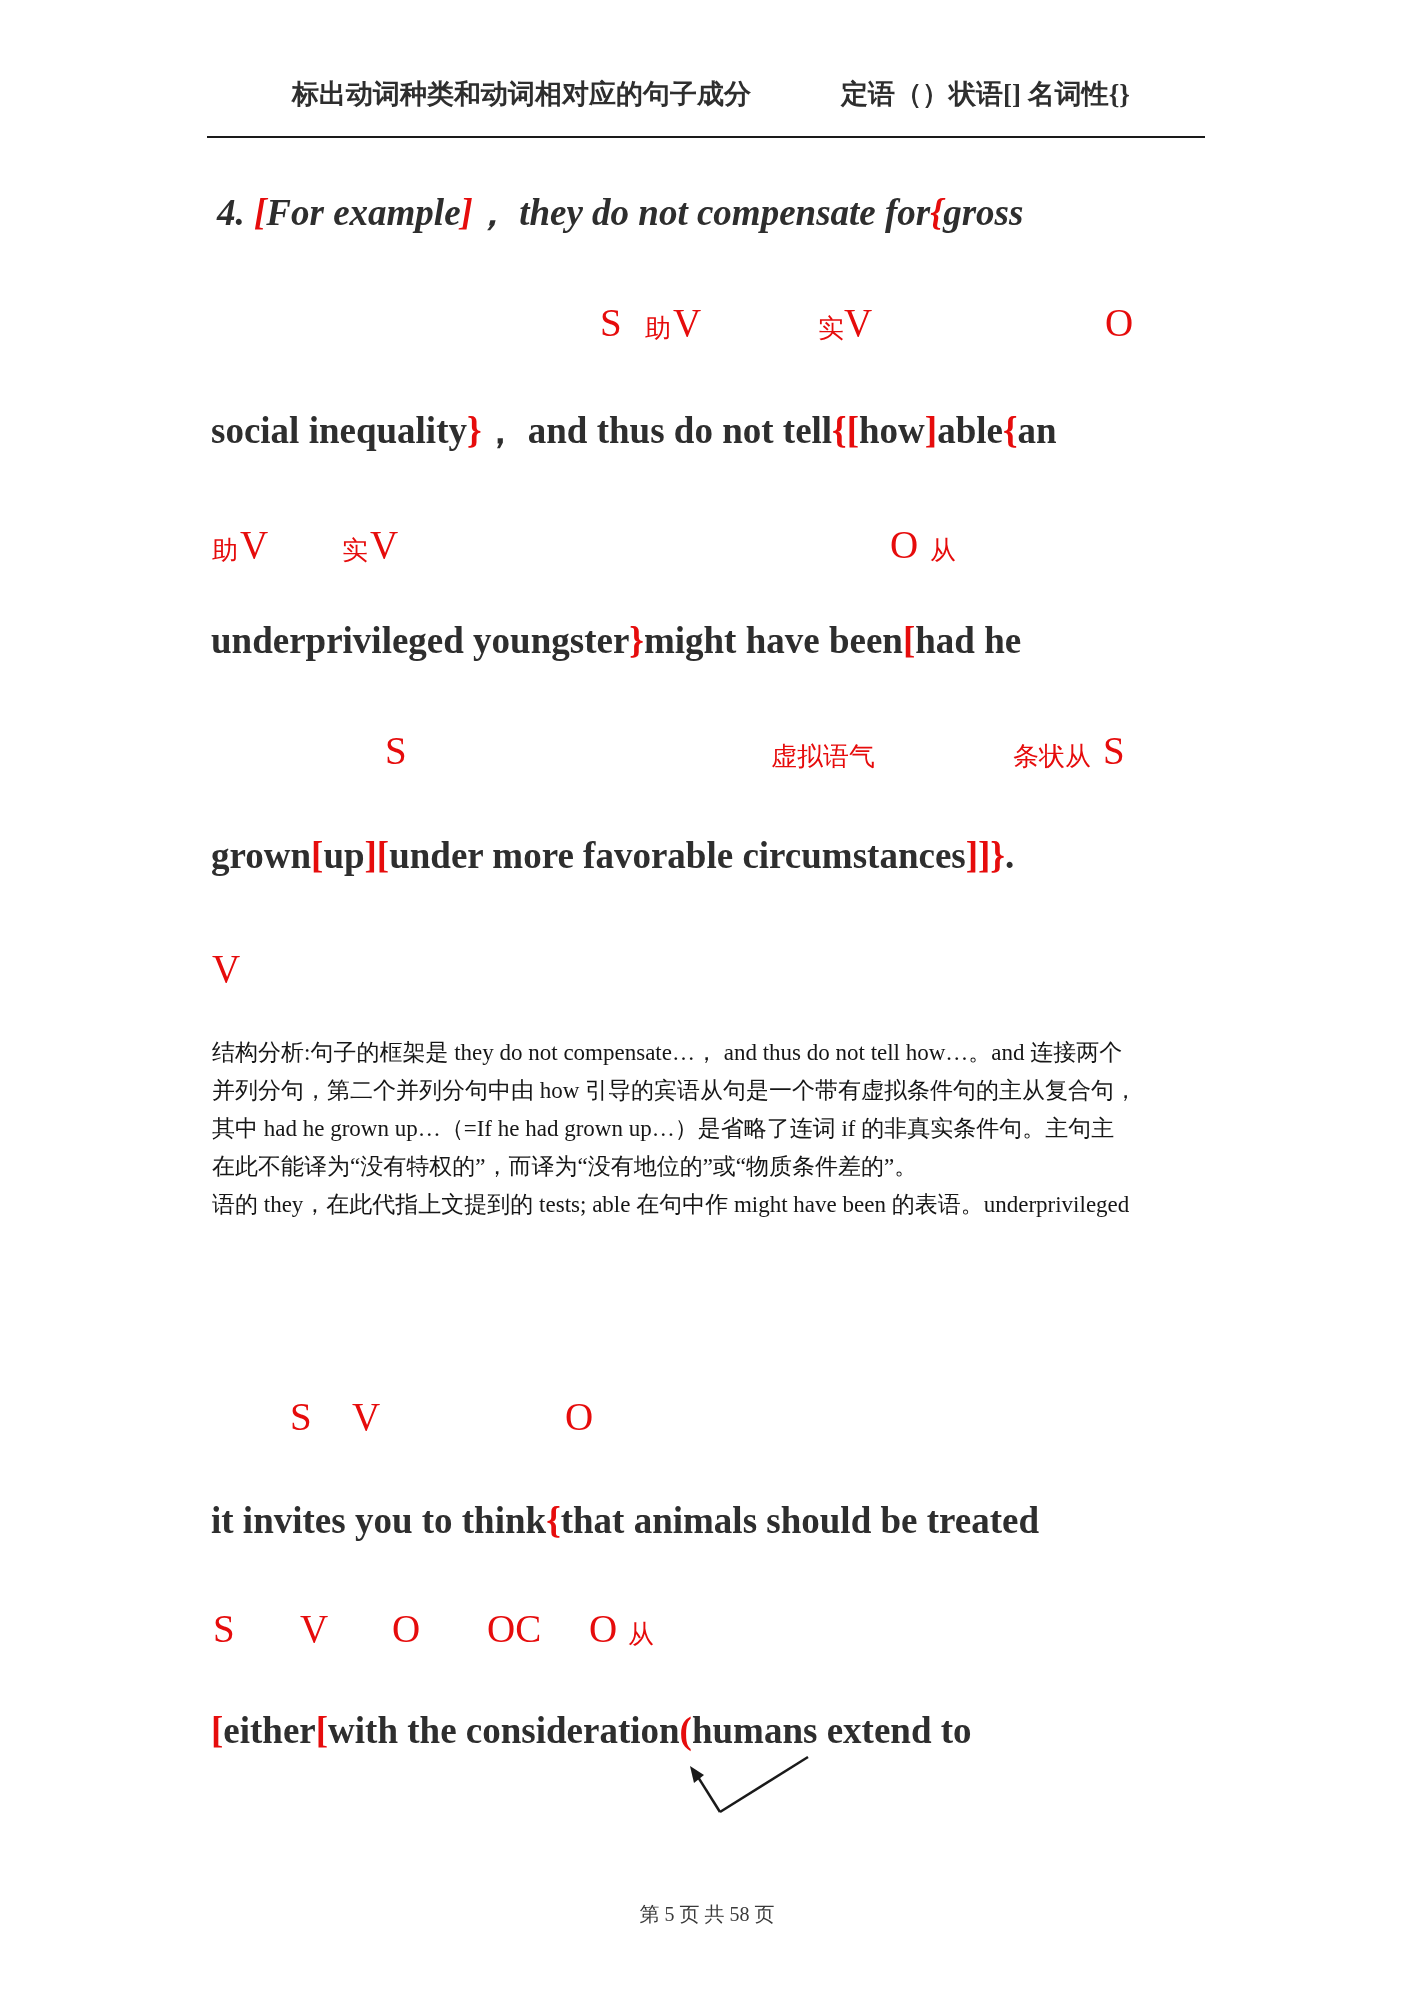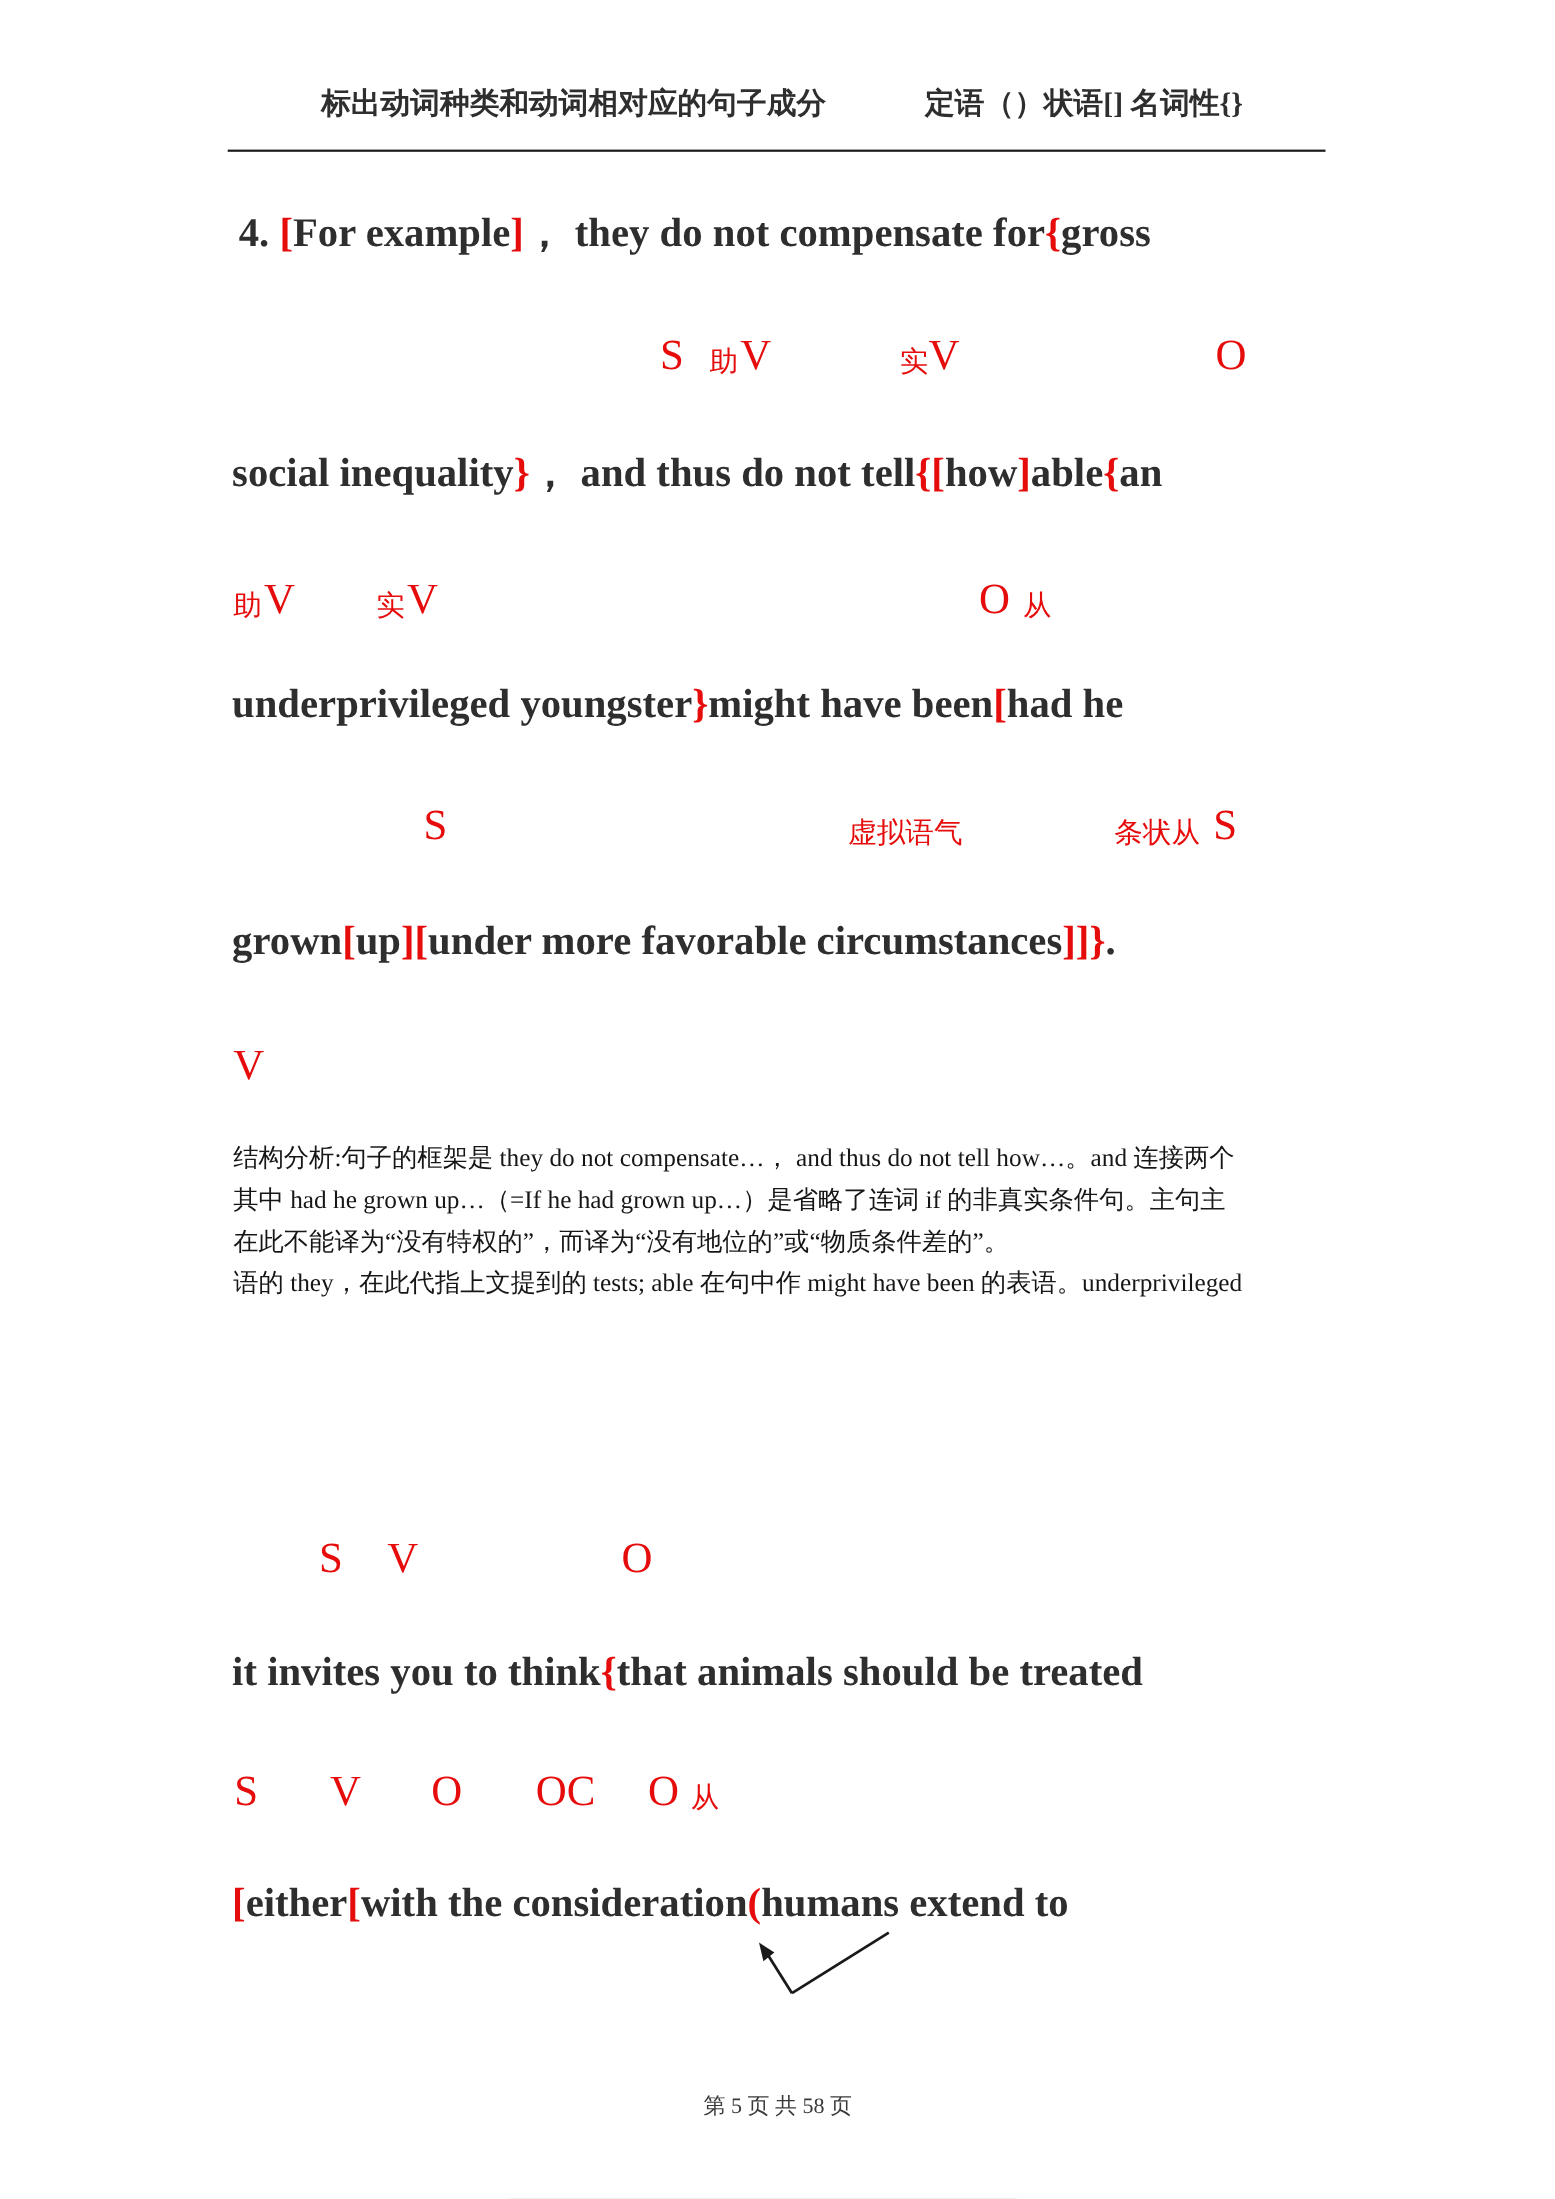--- a/index.html
+++ b/index.html
@@ -54,21 +54,21 @@
 </style>
 </head>
 <body>
 
 <div class="page">
 
   <div class="hdr hdr-left">标出动词种类和动词相对应的句子成分</div>
   <div class="hdr hdr-right">定语（）状语[] 名词性{}</div>
   <div class="rule"></div>
 
-  <div class="sline" style="left:217px;top:190px;"><span>4.  </span><span class="red">[</span><span>For example</span><span class="red">]</span><span>， they do not compensate for</span><span class="red">{</span><span>gross</span></div>
+  <div class="sline" style="left:217px;top:190px;font-style:italic;"><span>4.  </span><span class="red">[</span><span>For example</span><span class="red">]</span><span>， they do not compensate for</span><span class="red">{</span><span>gross</span></div>
   <div class="anno" style="top:292px;">
       <span class="tk big" style="left: 600px;">S</span>
       <span class="tk" style="left: 645px;">助</span>
       <span class="tk big" style="left: 673px;">V</span>
       <span class="tk" style="left: 818px;">实</span>
       <span class="tk big" style="left: 844px;">V</span>
       <span class="tk big" style="left: 1105px;">O</span>
     </div>
 
   <div class="sline" style="left:211px;top:408px;text-align:center;"><span>social inequality</span><span class="red">}</span><span>， and thus do not tell</span><span class="red">{[</span><span>how</span><span class="red">]</span><span>able</span><span class="red">{</span><span>an</span></div>
@@ -89,20 +89,21 @@
       <span class="tk big" style="left: 1103px;">S</span>
     </div>
 
   <div class="sline" style="left:211px;top:833px;"><span>grown</span><span class="red">[</span><span>up</span><span class="red">][</span><span>under more favorable circumstances</span><span class="red">]]}</span><span>.</span></div>
   <div class="anno" style="top:938px;">
       <span class="tk big" style="left: 212px;">V</span>
     </div>
 
   <div class="para">
       <div>结构分析:句子的框架是 they do not compensate…， and thus do not tell how…。and 连接两个</div>
+      <div>并列分句，第二个并列分句中由 how 引导的宾语从句是一个带有虚拟条件句的主从复合句，</div>
       <div>其中 had he grown up…（=If he had grown up…）是省略了连词 if 的非真实条件句。主句主</div>
       <div>在此不能译为“没有特权的”，而译为“没有地位的”或“物质条件差的”。</div>
       <div>语的 they，在此代指上文提到的 tests; able 在句中作 might have been 的表语。underprivileged</div>
     </div>
 
   <div class="anno" style="top:1386px;">
       <span class="tk big" style="left: 290px;">S</span>
       <span class="tk big" style="left: 352px;">V</span>
       <span class="tk big" style="left: 565px;">O</span>
     </div>

